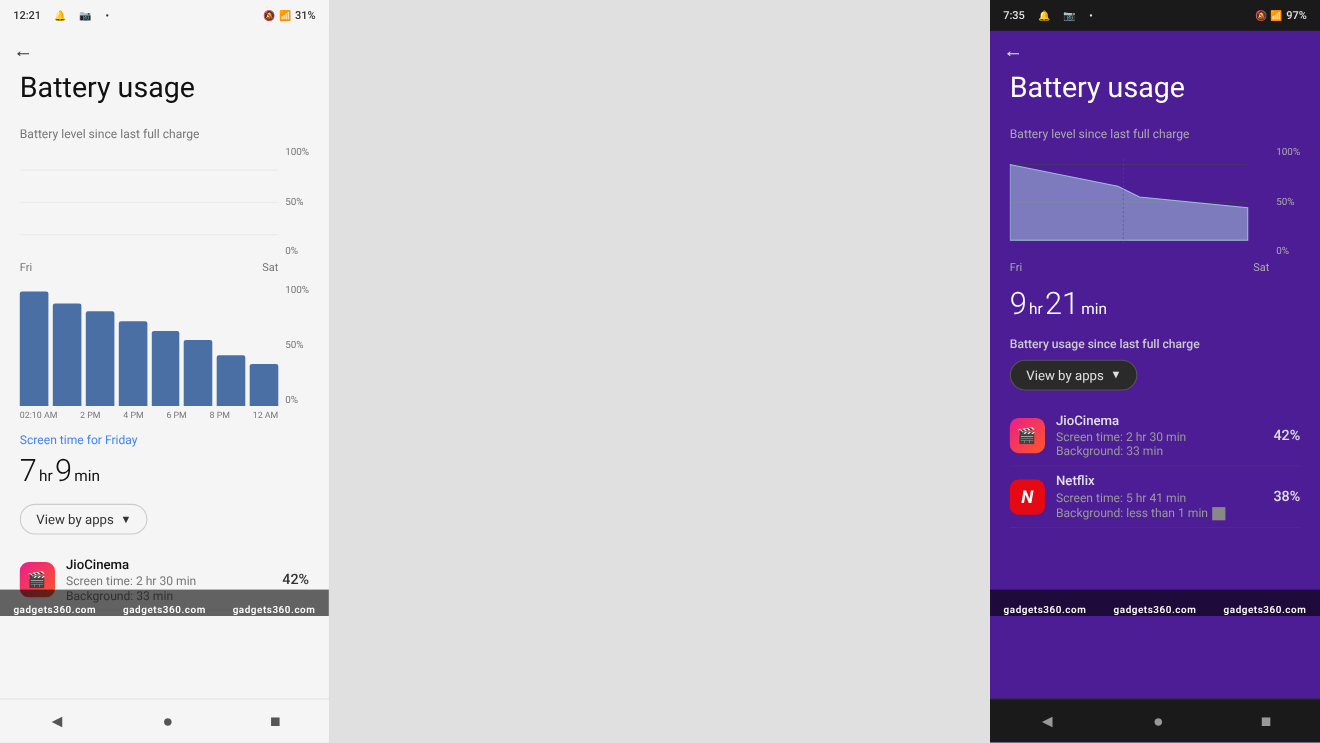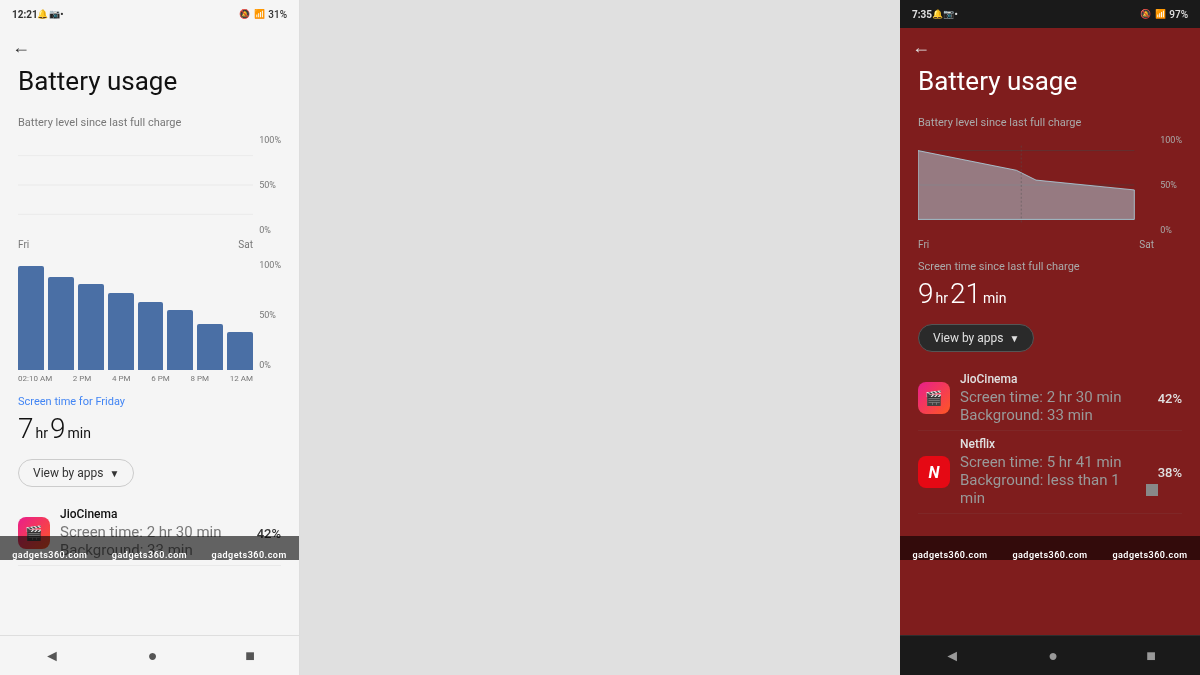--- a/index.html
+++ b/index.html
@@ -20,37 +20,37 @@
       position: relative;
       flex-shrink: 0;
     }
 
     .phone-light {
       background: #f5f5f5;
       border-right: 1px solid #ddd;
     }
 
     .phone-dark {
-      background: #7f1d1d;
+      background: #4c1d95;
     }
 
     
     .status-bar {
       height: 28px;
       display: flex;
       align-items: center;
       justify-content: space-between;
       padding: 0 12px;
       font-size: 10px;
       font-weight: 500;
     }
     .status-bar-light { background: #f5f5f5; color: #333; }
     .status-bar-dark { background: #1a1a1a; color: #e0e0e0; }
 
-    .status-left { display: flex; align-items: center; gap: 0; font-weight: bold; }
+    .status-left { display: flex; align-items: flex-end; gap: 12px; }
     .status-right { display: flex; align-items: center; gap: 3px; }
 
     .status-icon {
       font-size: 9px;
     }
 
     
     .back-arrow {
       padding: 8px 12px;
       font-size: 18px;
@@ -239,21 +239,21 @@
     .app-info { flex: 1; }
     .app-name {
       font-size: 12px;
       font-weight: 500;
       margin-bottom: 2px;
     }
     .app-name-light { color: #111; }
     .app-name-dark { color: #e0e0e0; }
 
     .app-detail {
-      font-size: 15px;
+      font-size: 11px;
     }
     .app-detail-light { color: #777; }
     .app-detail-dark { color: #999; }
 
     .app-percent {
       font-size: 13px;
       font-weight: 500;
     }
     .app-percent-light { color: #333; }
     .app-percent-dark { color: #e0e0e0; }
@@ -491,29 +491,29 @@
         </div>
       </div>
 
       
       <div class="day-labels day-labels-dark">
         <span>Fri</span>
         <span>Sat</span>
       </div>
 
       
-      <div class="screen-time-label section-label-dark" style="margin-bottom:4px;">Screen time since last full charge</div>
       <div class="screen-time-value screen-time-value-dark">
         <span>9</span>
         <span class="screen-time-unit">hr</span>
         <span>21</span>
         <span class="screen-time-unit">min</span>
       </div>
 
       
+      <div class="battery-usage-label battery-usage-label-dark">Battery usage since last full charge</div>
 
       
       <div class="view-by-apps-btn view-by-apps-btn-dark">
         <span>View by apps</span>
         <span class="dropdown-arrow">▼</span>
       </div>
 
       
       <div class="app-item">
         <div class="app-icon app-icon-jioCinema">🎬</div>

